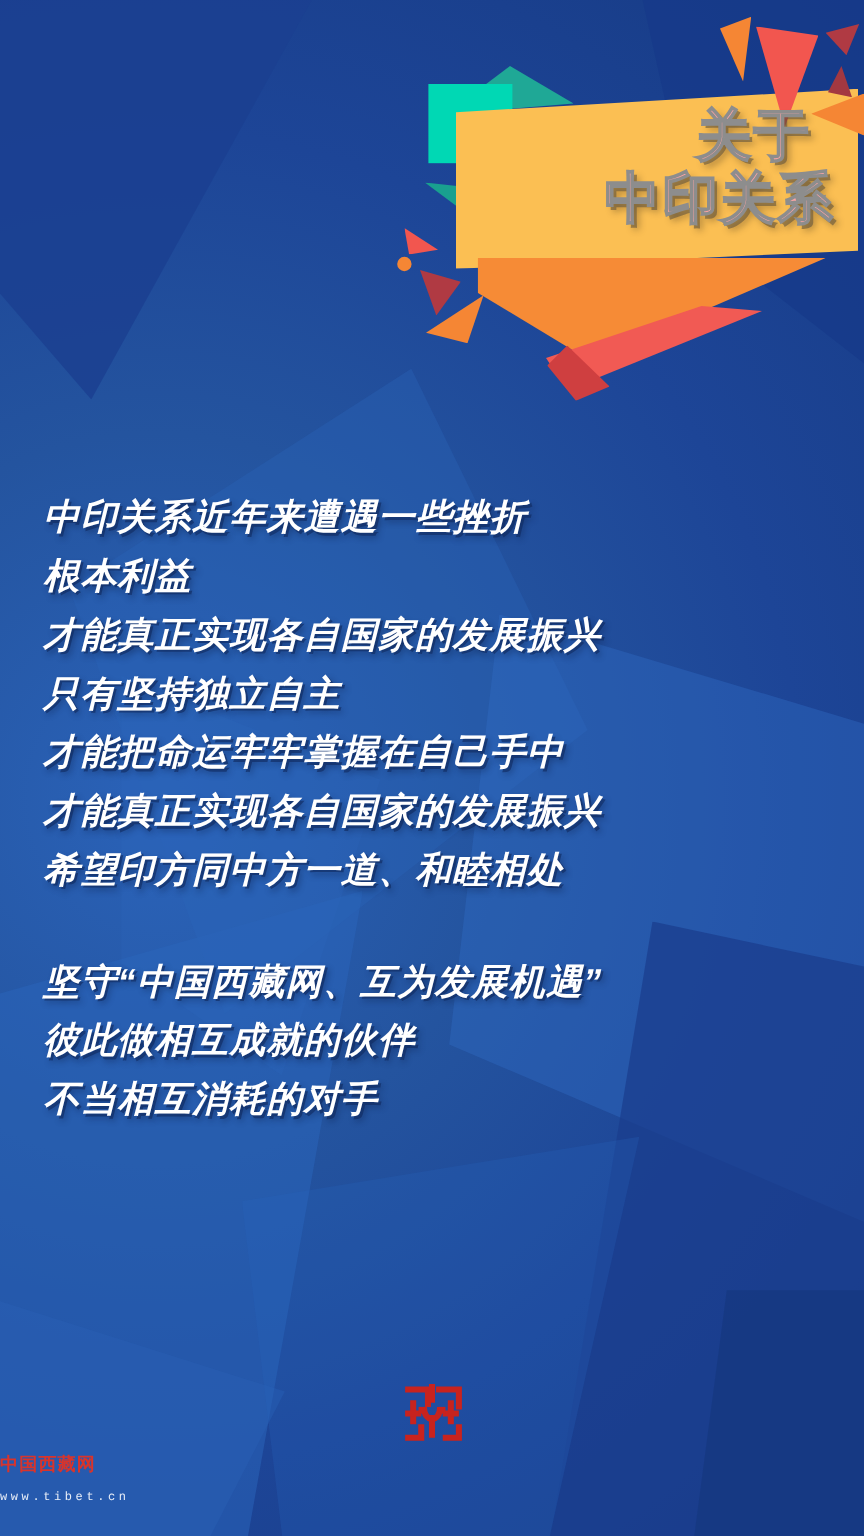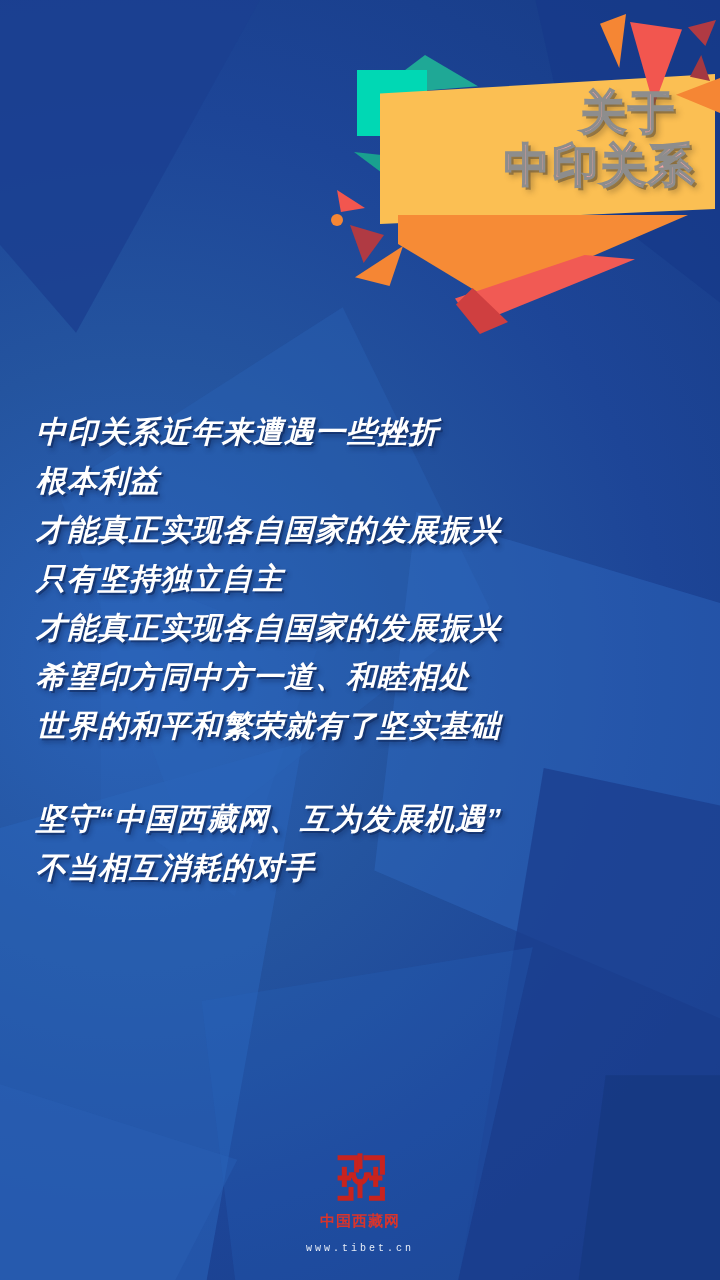--- a/index.html
+++ b/index.html
@@ -153,21 +153,20 @@
     text-shadow:
        2px 2px 0 rgba(16,42,96,.62),
        3px 4px 5px rgba(10,28,70,.45);
   }
 
   
   .footer{
     position:absolute;
     left:0; bottom:26px;
     width:720px;
-    text-align:center;
     z-index:5;
   }
   .seal{
     display:block;
     margin:0 auto 6px auto;
     width:56px;height:56px;
   }
   .site-name{
     display:block;
     color:#d9342b;
@@ -230,27 +229,28 @@
     <span class="tline tl2">中印关系</span>
   </div>
 
   <div class="body-copy">
 
     <div class="para">
       <span class="line">中印关系近年来遭遇一些挫折</span>
       <span class="line">根本利益</span>
       <span class="line">才能真正实现各自国家的发展振兴</span>
       <span class="line">只有坚持独立自主</span>
+      <span class="line">才能把命运牢牢掌握在自己手中</span>
       <span class="line">才能真正实现各自国家的发展振兴</span>
       <span class="line">希望印方同中方一道、和睦相处</span>
-      <span class="line">世界的和平和繁荣就有了坚实基础</span>
     </div>
 
     <div class="para">
       <span class="line">坚守“中国西藏网、互为发展机遇”</span>
+      <span class="line">彼此做相互成就的伙伴</span>
       <span class="line">不当相互消耗的对手</span>
     </div>
 
   </div>
 
   <div class="footer">
     <svg class="seal" viewBox="0 0 100 100">
       <g fill="none" stroke="#c8231e" stroke-width="9">
         <path d="M10 14 H44 V40"></path>
         <path d="M56 14 H90 V44"></path>

